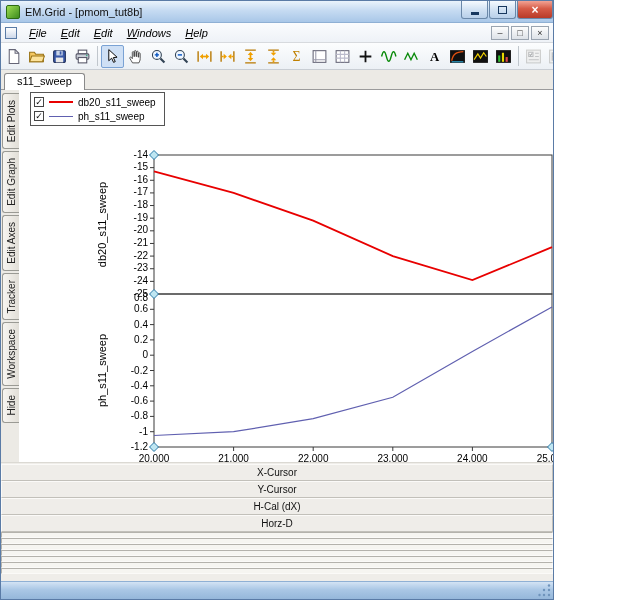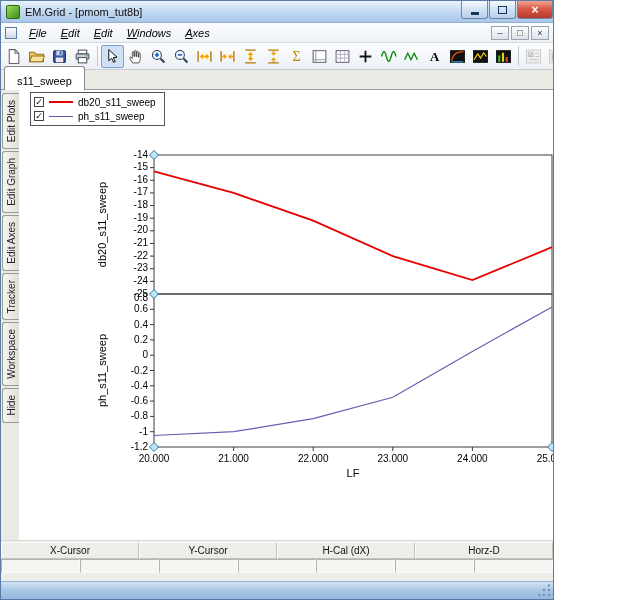--- a/index.html
+++ b/index.html
@@ -30,39 +30,39 @@
   .tb-btn{width:23px;height:23px;flex:0 0 auto;border:1px solid transparent;background:transparent;display:flex;align-items:center;justify-content:center;padding:1px;}
   .tb-btn svg{width:17px;height:17px;display:block;}
   .tb-btn.active{border-color:#7aa2d4;background:#cfe0f5;border-radius:2px;}
   .tb-btn.disabled{opacity:.45;}
   .tb-sep{width:1px;height:20px;background:#c0c6cc;margin:0 3px;flex:0 0 auto;}
   .layout-btn{width:auto;padding:1px 3px;}
   .layout-text{font-size:11px;margin-left:3px;color:#111;}
 
   
   .tabrow{height:20px;flex:0 0 20px;background:#eceae5;display:flex;align-items:flex-end;padding-left:3px;border-bottom:1px solid #9b9b9b;}
-  .doc-tab{font-size:11px;padding:8px 12px 3px;background:#fff;border:1px solid #8a8a8a;border-bottom:none;border-radius:3px 3px 0 0;position:relative;top:1px;}
+  .doc-tab{font-size:11px;padding:1px 12px 3px;background:#fff;border:1px solid #8a8a8a;border-bottom:none;border-radius:3px 3px 0 0;position:relative;top:1px;}
 
   
   .main{flex:1 1 auto;display:flex;background:#fff;min-height:0;}
   .side-tabs{width:18px;flex:0 0 18px;background:#eceae5;display:flex;flex-direction:column;padding-top:3px;gap:2px;}
   .side-tab{border:1px solid #9a9a94;border-right:none;border-radius:3px 0 0 3px;background:linear-gradient(90deg,#f7f5f1,#e1ded7);padding:6px 1px;margin-left:1px;display:flex;justify-content:center;}
   .side-tab-label{writing-mode:vertical-rl;transform:rotate(180deg);font-size:10px;color:#222;}
   .chart-area{flex:1;position:relative;background:#fff;overflow:hidden;}
   .legend{position:absolute;left:11px;top:2px;border:1px solid #555;background:#fff;padding:3px 8px 3px 3px;display:flex;flex-direction:column;gap:2px;z-index:2;}
   .legend-row{display:flex;align-items:center;gap:5px;height:12px;}
   .legend-check{width:10px;height:10px;border:1px solid #444;background:#fff;font-size:9px;line-height:9px;text-align:center;color:#111;}
   .legend-line{width:24px;height:0;border-top:2px solid #000;}
   .legend-label{font-size:10px;color:#000;}
   #plot-svg{position:absolute;left:69px;top:55px;}
   #plot-svg text{font-family:"Liberation Sans",sans-serif;}
 
   
   .cursor-table{flex:0 0 34px;background:#efede9;border-top:1px solid #dbd9d3;padding-top:1px;}
-  .ct-row{display:flex;}
+  .ct-row{display:flex;flex-direction:column;}
   .ct-cell{flex:1;font-size:10px;text-align:center;padding:2px 0;color:#111;border:1px solid;border-color:#fbfaf8 #c2c0ba #c2c0ba #fbfaf8;}
   .ct-cell.val{height:14px;background:#f6f5f1;border-color:#b4b2ac #fbfaf8 #fbfaf8 #b4b2ac;}
 
   .bottom-spacer{flex:0 0 7px;background:#efede9;}
 
   
   .statusbar{flex:0 0 18px;background:linear-gradient(#d3e3f4,#aac7e5 45%,#95b7da);border-top:1px solid #8fb0d4;position:relative;}
   .grip{position:absolute;right:1px;bottom:1px;width:14px;height:14px;}
 </style>
 </head>
@@ -86,21 +86,21 @@
     </div>
   </div>
 
   <div class="menubar">
     <span class="mdi-icon"></span>
     <span style="display:flex;font-style:italic;">
         <span class="menu-item">File</span>
         <span class="menu-item">Edit</span>
         <span class="menu-item">Edit</span>
         <span class="menu-item">Windows</span>
-        <span class="menu-item">Axes</span>
+        <span class="menu-item">Help</span>
       </span>
     <div class="mdi-controls">
       <button class="mdi-btn">–</button>
       <button class="mdi-btn">□</button>
       <button class="mdi-btn">×</button>
     </div>
   </div>
 
   <div class="toolbar">
       <button class="tb-btn">

